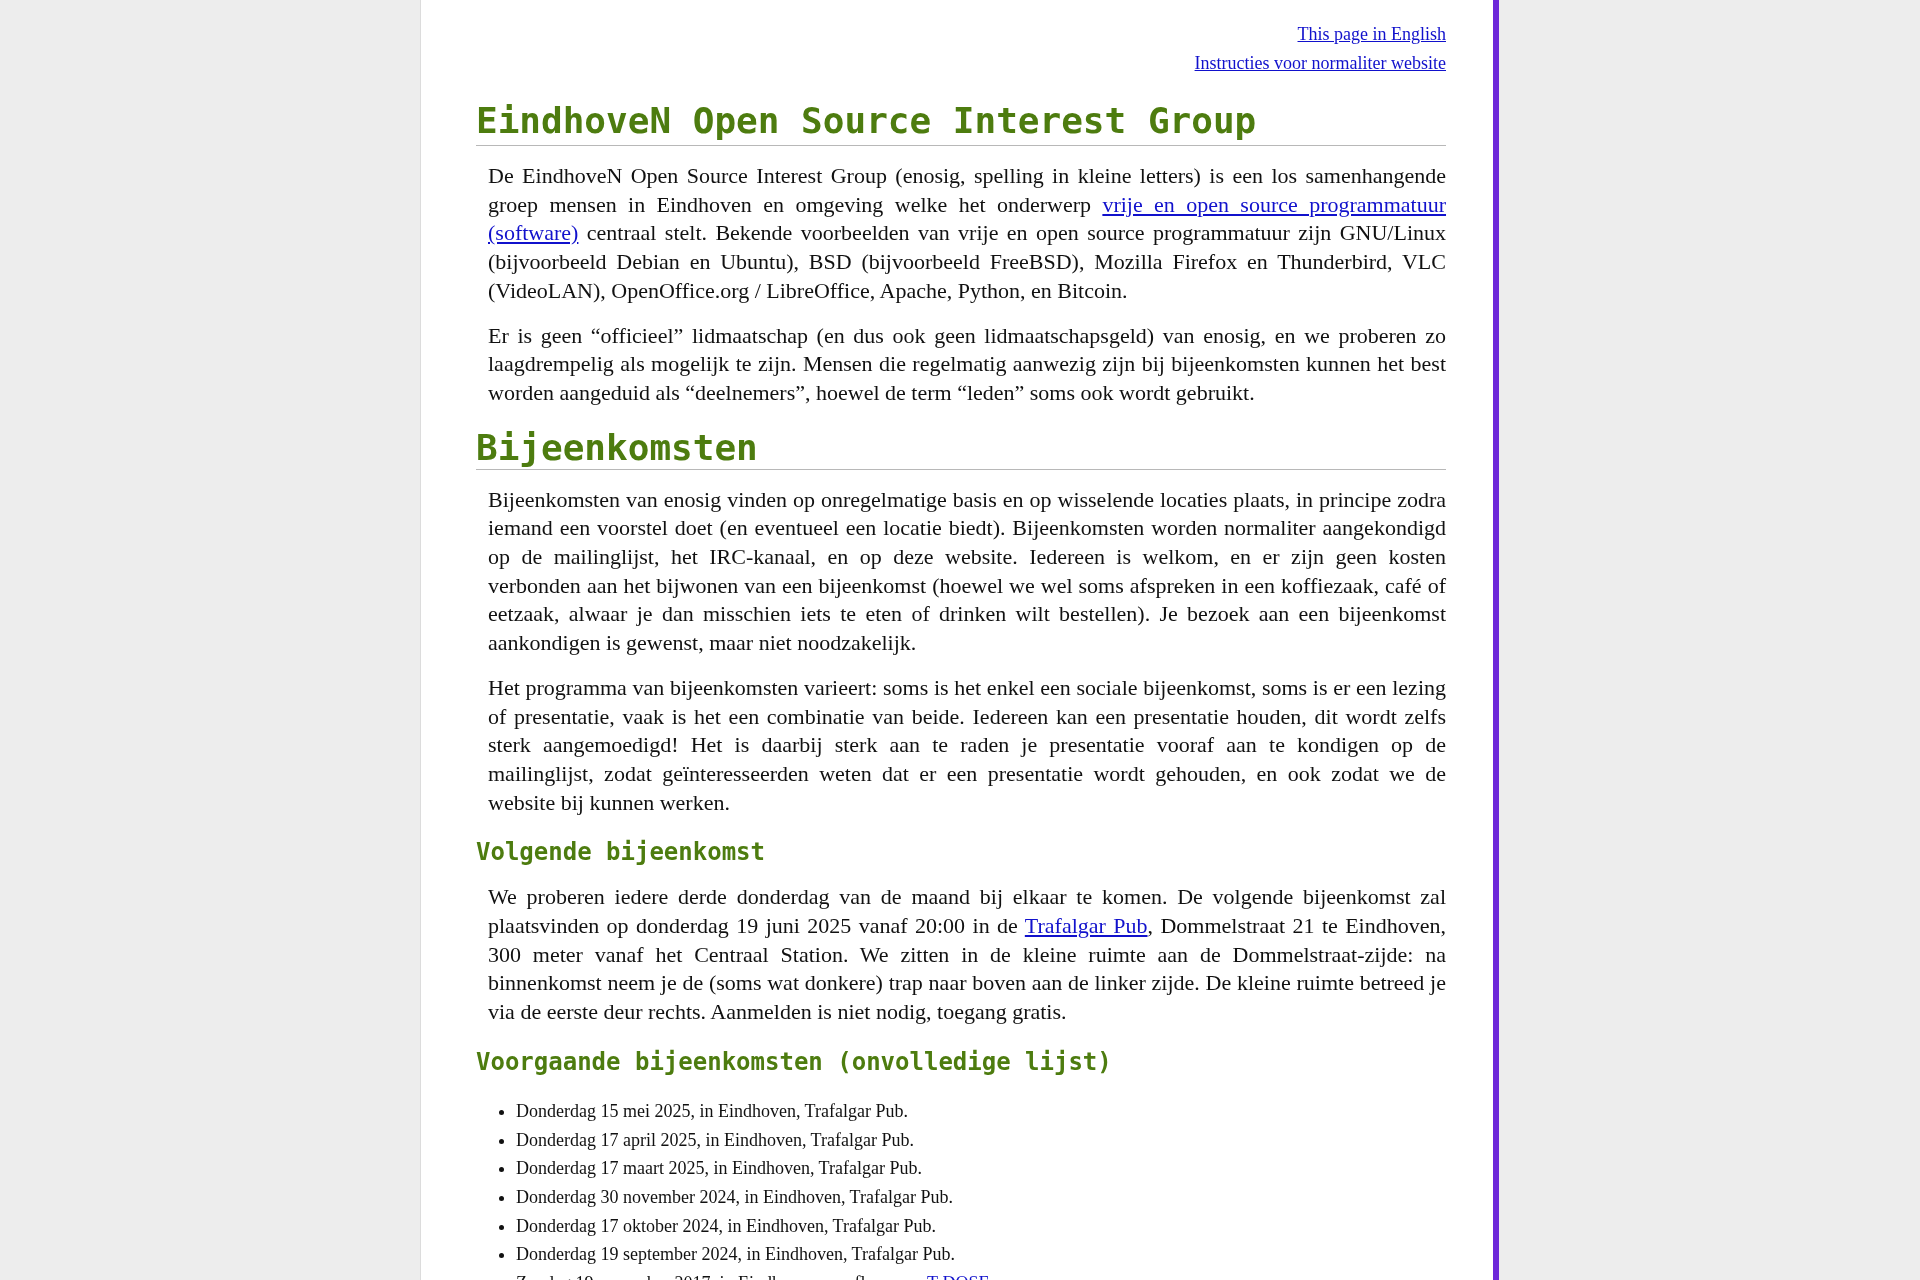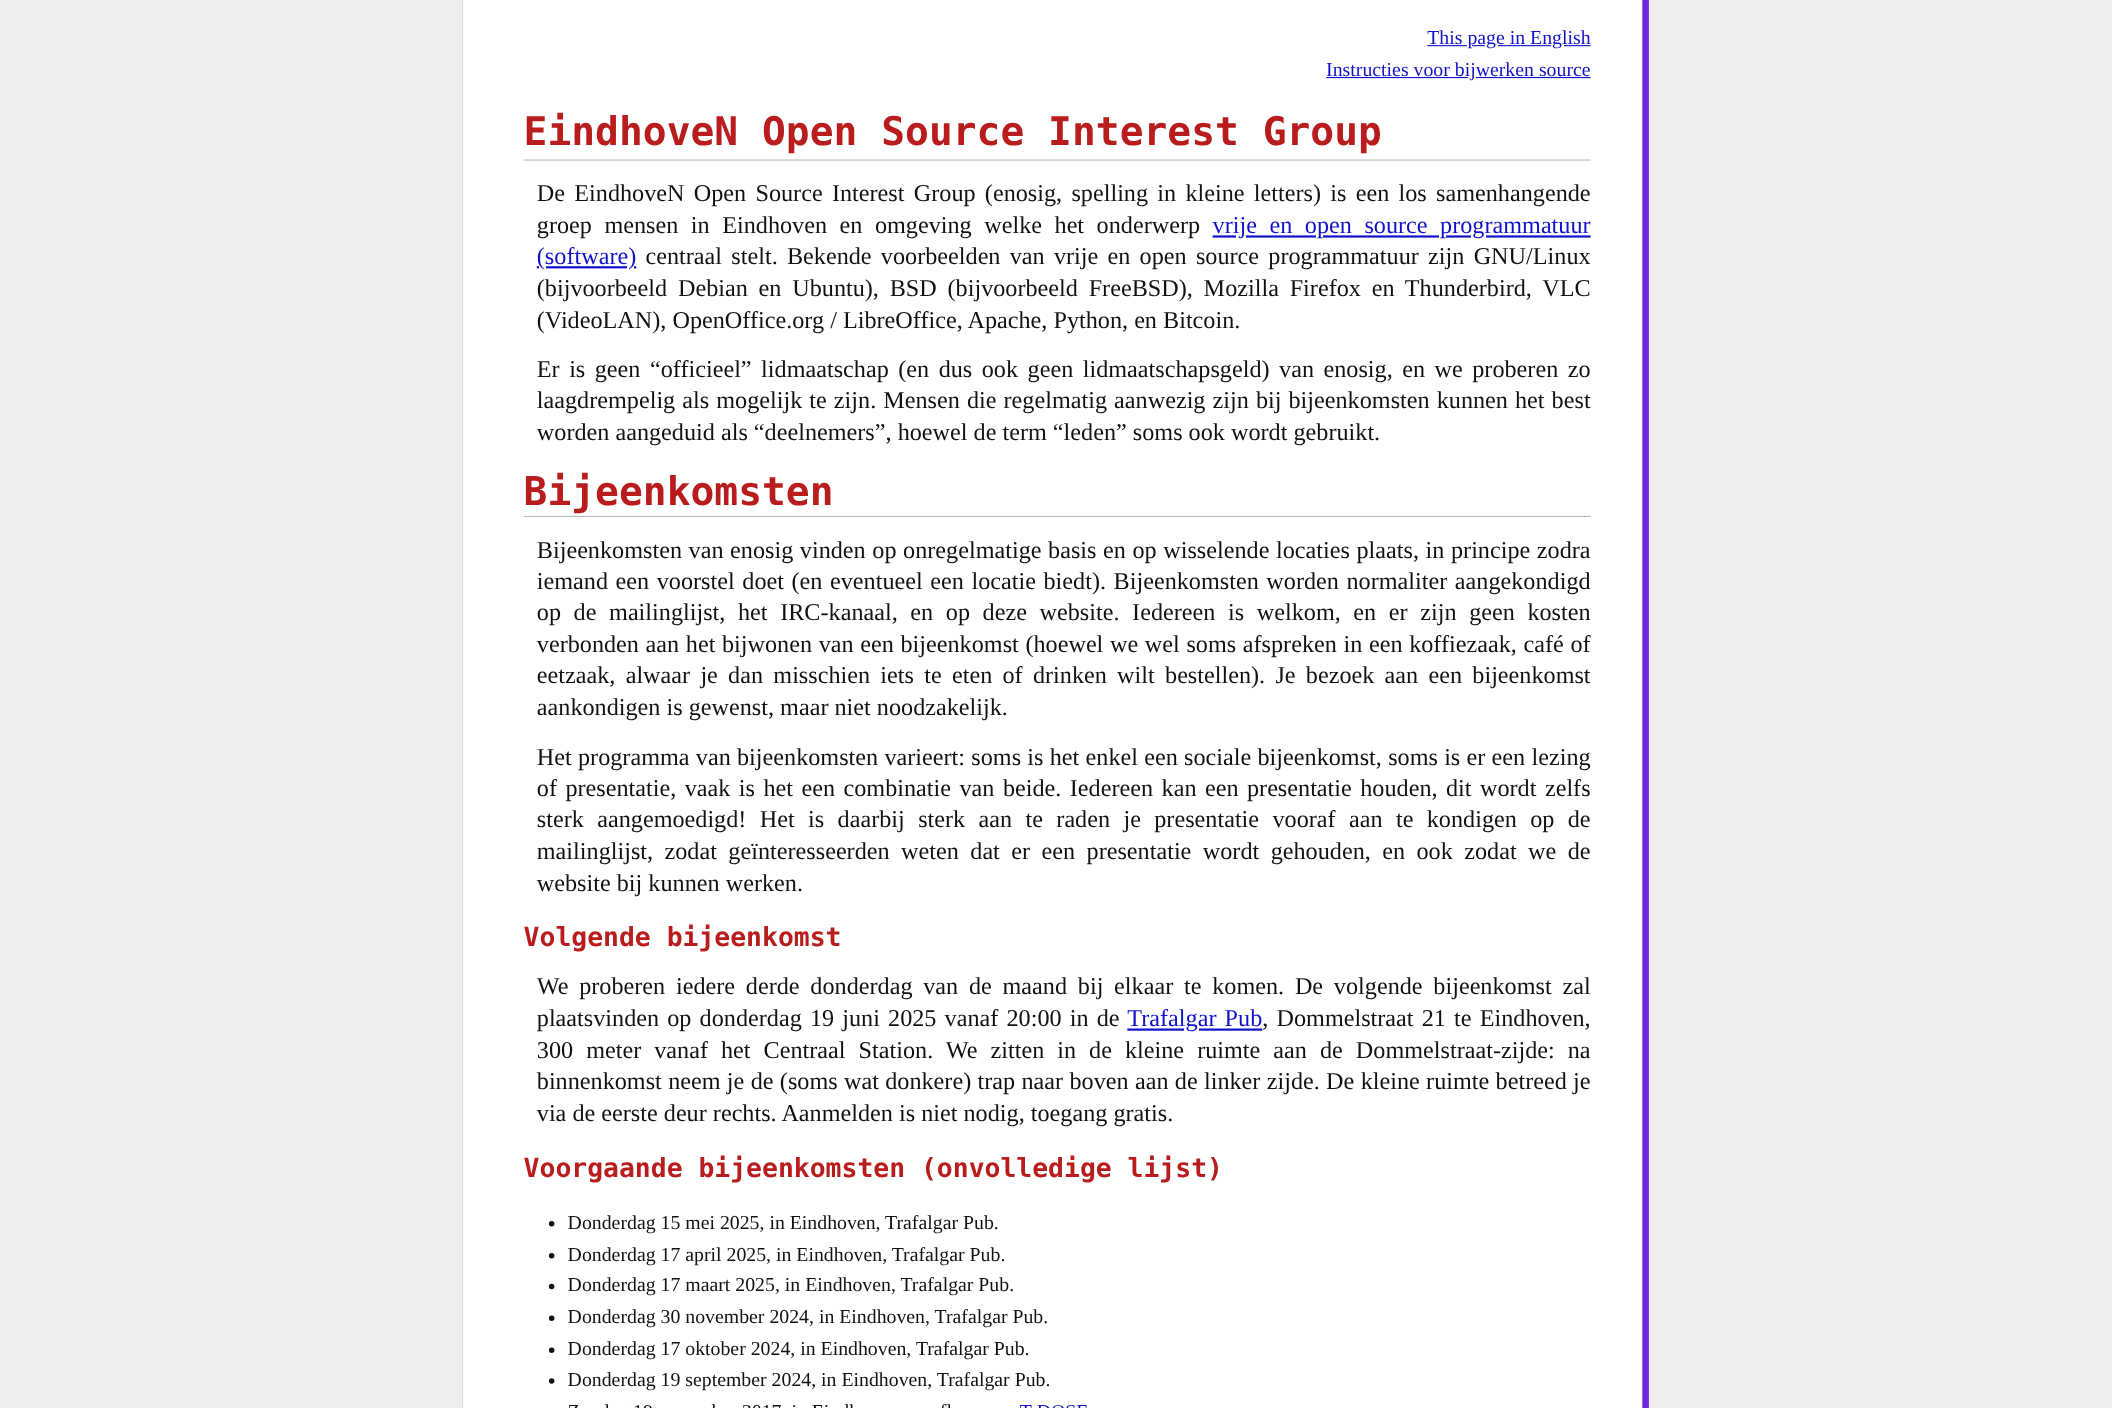--- a/index.html
+++ b/index.html
@@ -32,21 +32,21 @@
     text-align: right;
     padding-top: 20px;
     font-size: 18px;
     line-height: 29px;
   }
   .toplinks a { display: block; }
   a { color: #1a0dab; color: #1111cc; text-decoration: underline; }
   h1, h2, h3 {
     font-family: "DejaVu Sans Mono", "Liberation Mono", monospace;
     font-weight: bold;
-    color: #b91c1c;
+    color: #4d7c0f;
     margin: 0;
   }
   h1 {
     font-size: 36px;
     line-height: 44px;
     margin-top: 21px;
     padding-bottom: 2px;
     border-bottom: 1px solid #b8b8b8;
     letter-spacing: 0px;
   }
@@ -77,21 +77,21 @@
   li { margin: 0; }
 </style>
 </head>
 <body>
 
 <div class="page">
   <div class="content">
 
     <div class="toplinks">
       <a href="#">This page in English</a>
-      <a href="#">Instructies voor bijwerken source</a>
+      <a href="#">Instructies voor normaliter website</a>
     </div>
 
     <h1>EindhoveN Open Source Interest Group</h1>
 
     <p><span>De EindhoveN Open Source Interest Group (enosig, spelling in kleine letters) is een los samenhangende groep mensen in Eindhoven en omgeving welke het onderwerp </span><a href="#">vrije en open source programmatuur (software)</a><span> centraal stelt. Bekende voorbeelden van vrije en open source programmatuur zijn GNU/Linux (bijvoorbeeld Debian en Ubuntu), BSD (bijvoorbeeld FreeBSD), Mozilla Firefox en Thunderbird, VLC (VideoLAN), OpenOffice.org / LibreOffice, Apache, Python, en Bitcoin.</span></p>
 
     <p>Er is geen “officieel” lidmaatschap (en dus ook geen lidmaatschapsgeld) van enosig, en we proberen zo laagdrempelig als mogelijk te zijn. Mensen die regelmatig aanwezig zijn bij bijeenkomsten kunnen het best worden aangeduid als “deelnemers”, hoewel de term “leden” soms ook wordt gebruikt.</p>
 
     <h2>Bijeenkomsten</h2>
 

